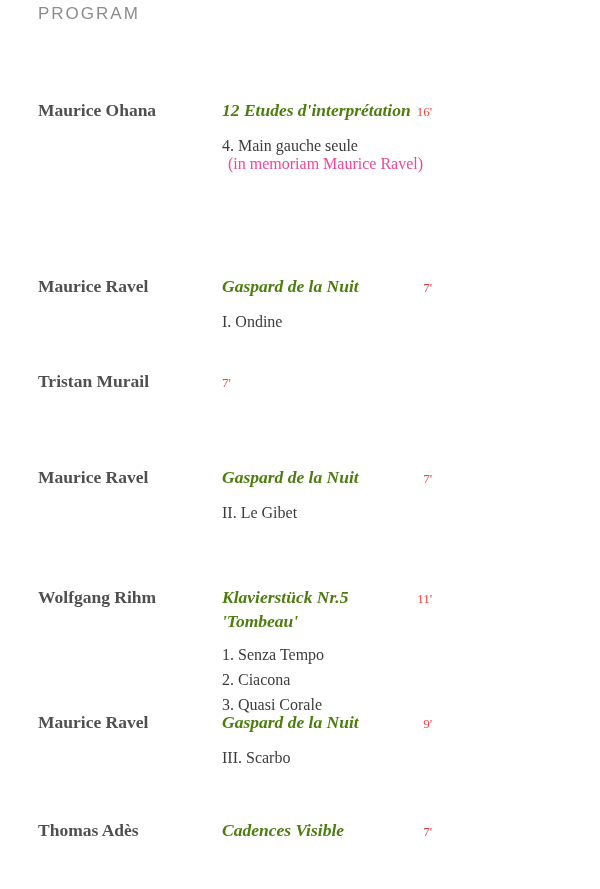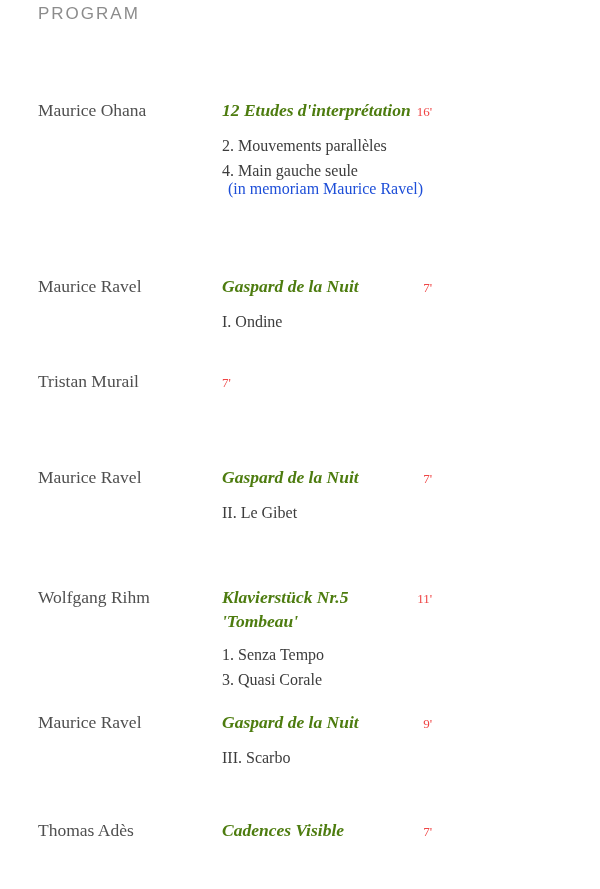--- a/index.html
+++ b/index.html
@@ -32,21 +32,21 @@
   }
   .entry-title-row {
     display: flex;
     align-items: baseline;
     line-height: 24px;
   }
   .composer {
     width: 184px;
     flex: 0 0 184px;
     font-size: 17.5px;
-    font-weight: normal;
+    font-weight: bold;
     color: #4f4f4f;
   }
   .work-title {
     flex: 1 1 auto;
     font-size: 17.5px;
     font-weight: bold;
     font-style: italic;
     color: #4d7c0f;
   }
   .duration {
@@ -64,38 +64,37 @@
   .movement {
     font-size: 16px;
     line-height: 25px;
     color: #3c3c3c;
   }
   .movement-note {
     font-size: 16px;
     line-height: 18px;
     margin-top: -3px;
     padding-left: 6px;
-    color: #1d4ed8;
+    color: #ec4899;
   }
 </style>
 </head>
 <body>
 
 <div class="page">
 
   <div class="program-heading">PROGRAM</div>
 
   <div class="entry" style="top:98px">
     <div class="entry-title-row">
       <span class="composer">Maurice Ohana</span>
       <span class="work-title">12 Etudes d'interprétation</span>
       <span class="duration">16'</span>
     </div>
     <ul class="movements">
-      <li class="movement">2. Mouvements parallèles</li>
       <li class="movement">4. Main gauche seule</li>
       <li class="movement-note">(in memoriam Maurice Ravel)</li>
     </ul>
   </div>
 
   <div class="entry" style="top:274px">
     <div class="entry-title-row">
       <span class="composer">Maurice Ravel</span>
       <span class="work-title">Gaspard de la Nuit</span>
       <span class="duration">7'</span>
@@ -124,20 +123,21 @@
   </div>
 
   <div class="entry" style="top:585px">
     <div class="entry-title-row">
       <span class="composer">Wolfgang Rihm</span>
       <span class="work-title">Klavierstück Nr.5 'Tombeau'</span>
       <span class="duration">11'</span>
     </div>
     <ul class="movements">
       <li class="movement">1. Senza Tempo</li>
+      <li class="movement">2. Ciacona</li>
       <li class="movement">3. Quasi Corale</li>
     </ul>
   </div>
 
   <div class="entry" style="top:710px">
     <div class="entry-title-row">
       <span class="composer">Maurice Ravel</span>
       <span class="work-title">Gaspard de la Nuit</span>
       <span class="duration">9'</span>
     </div>

